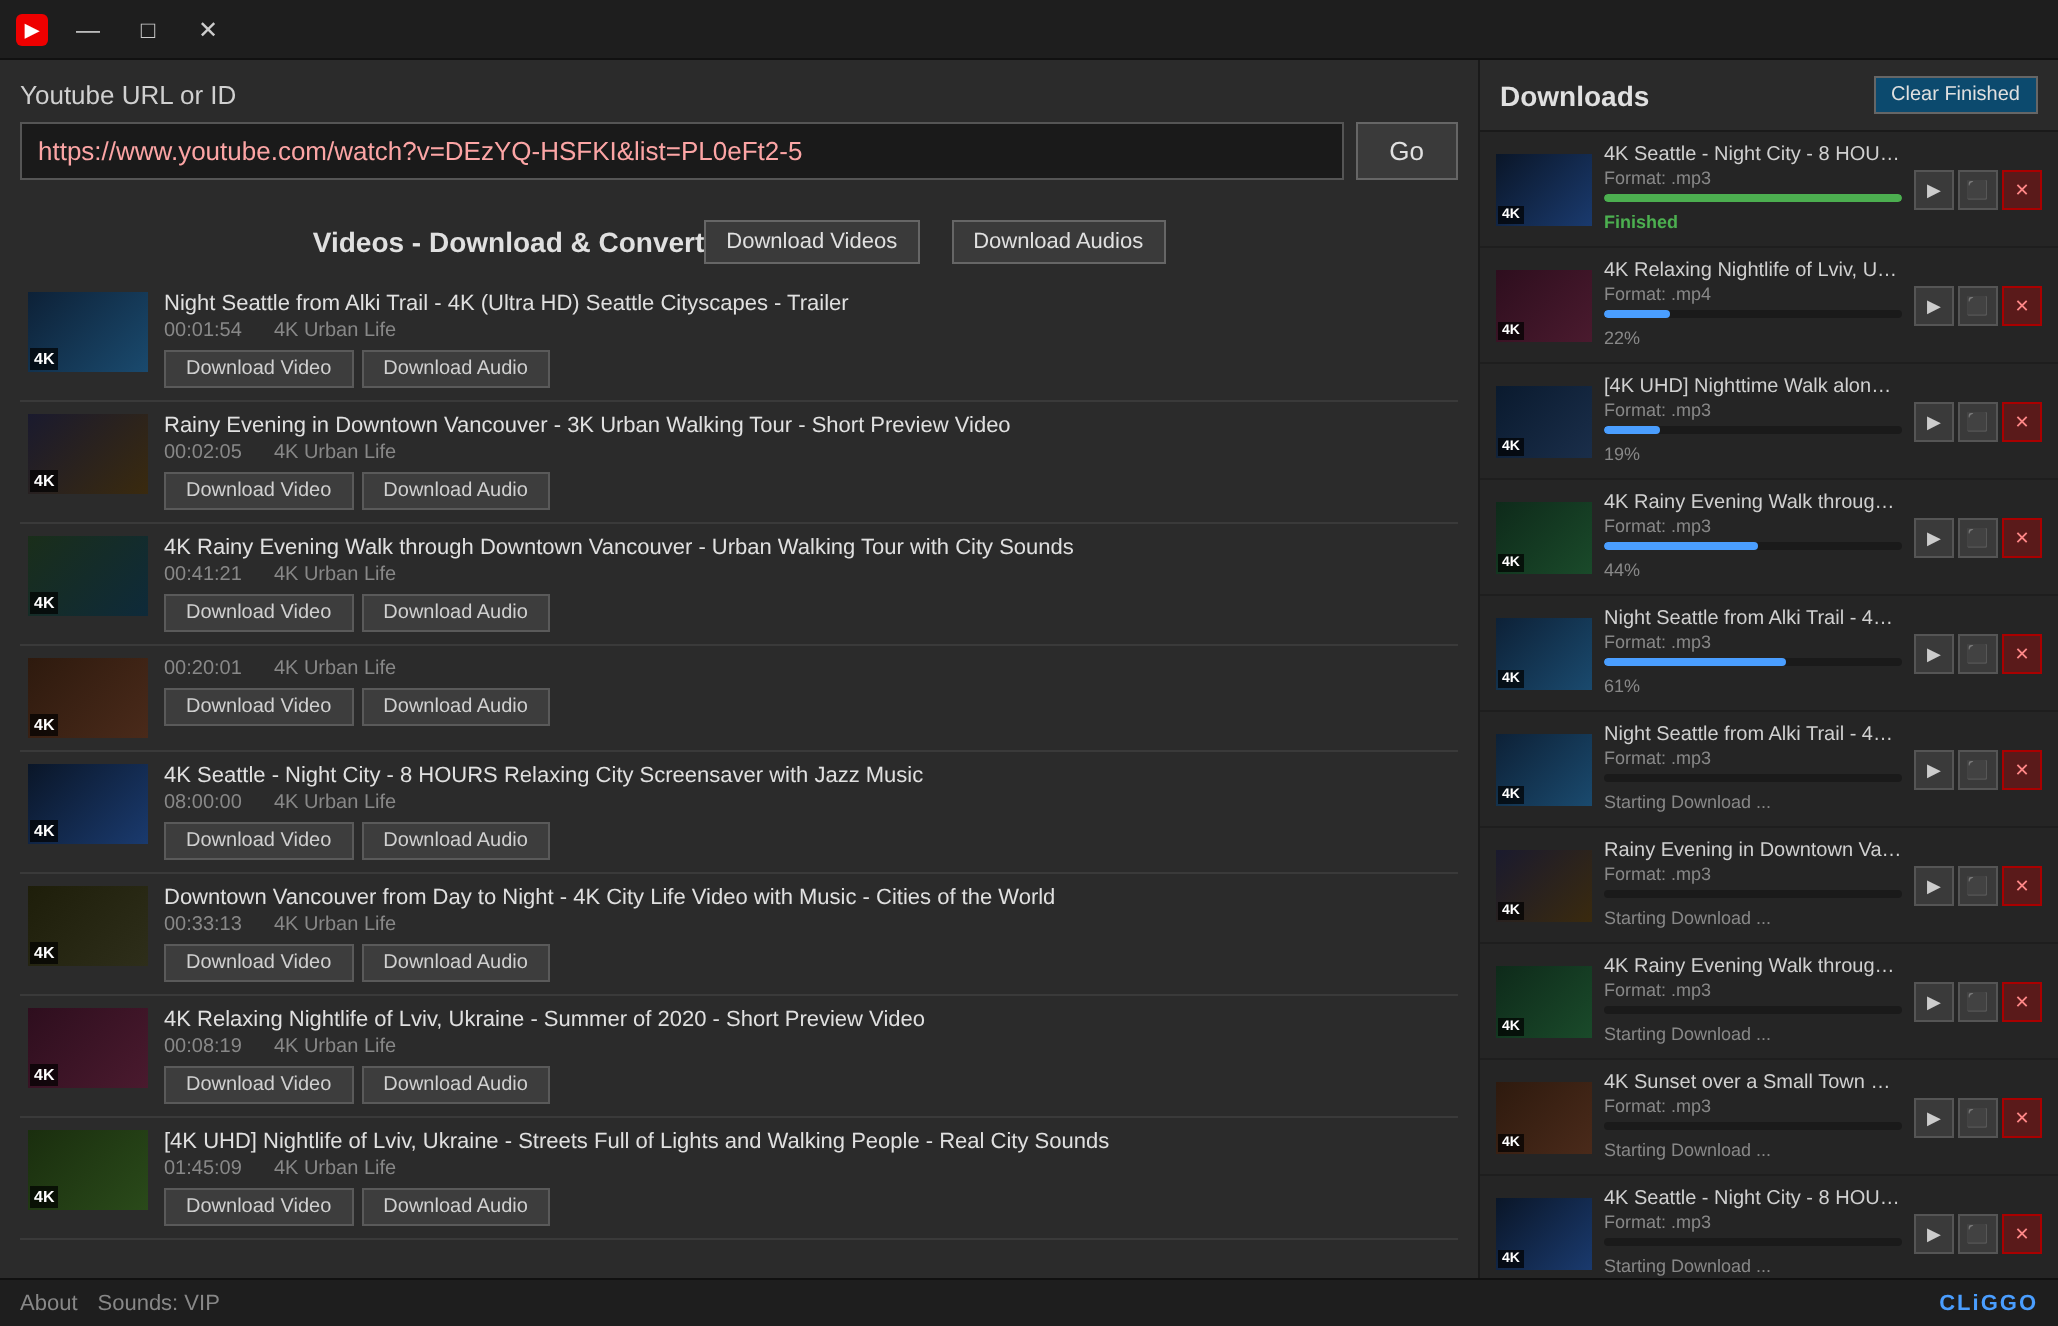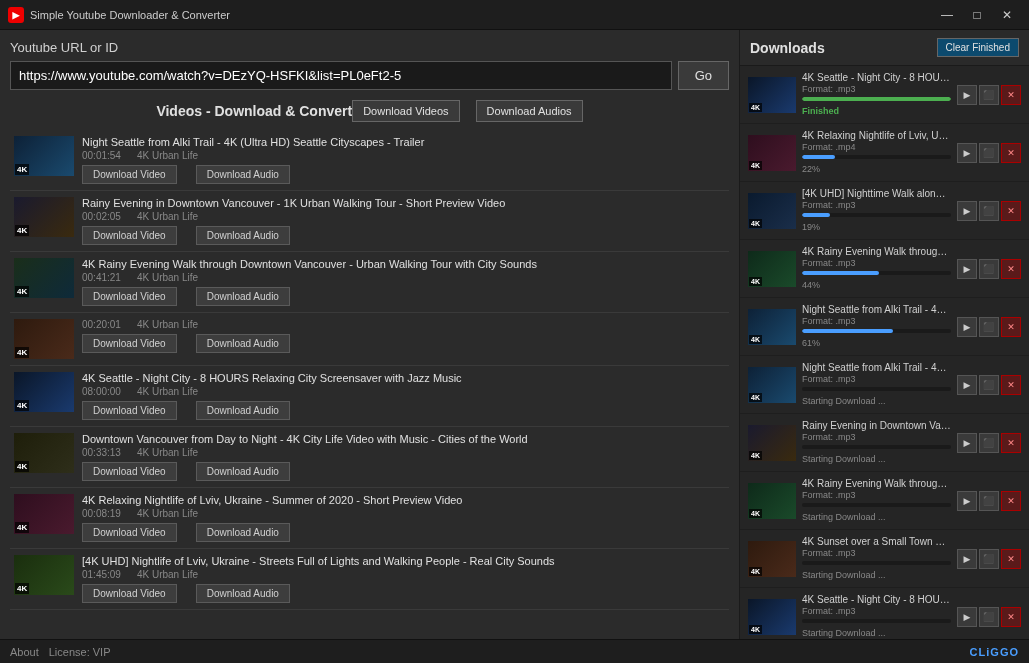--- a/index.html
+++ b/index.html
@@ -70,35 +70,35 @@
     
     #left-panel {
       flex: 1;
       display: flex;
       flex-direction: column;
       background: #2b2b2b;
       padding: 10px;
       overflow: hidden;
     }
 
-    #url-section { margin-bottom: 10px; }
+    #url-section { margin-bottom: 20px; }
     #url-label {
       font-size: 13px;
       color: #d0d0d0;
       margin-bottom: 6px;
     }
     #url-row {
       display: flex;
       gap: 6px;
     }
     #url-input {
       flex: 1;
       background: #1a1a1a;
       border: 1px solid #555;
-      color: #ffffff;
+      color: #fca5a5;
       padding: 4px 8px;
       font-size: 13px;
       font-family: inherit;
     }
     #go-btn {
       background: #3a3a3a;
       border: 1px solid #666;
       color: #e0e0e0;
       padding: 6px 16px;
       cursor: pointer;
@@ -180,21 +180,21 @@
     }
     .video-meta {
       display: flex;
       gap: 16px;
       font-size: 10px;
       color: #888;
       margin-bottom: 4px;
     }
     .video-buttons {
       display: flex;
-      gap: 19px;
+      gap: 4px;
     }
     .vid-btn {
       background: #3d3d3d;
       border: 1px solid #5a5a5a;
       color: #d0d0d0;
       padding: 3px 10px;
       cursor: pointer;
       font-size: 10px;
     }
 
@@ -356,21 +356,20 @@
       font-weight: bold;
     }
   </style>
 </head>
 <body>
 
 <div id="title-bar">
   <div class="app-icon">
     <span>▶</span>
   </div>
-  <span class="title-text">Simple Youtube Downloader &amp; Converter</span>
   <div class="win-controls">
     <button class="win-btn">—</button>
     <button class="win-btn">□</button>
     <button class="win-btn close">✕</button>
   </div>
 </div>
 
 <div id="main-content">
 
   <div id="left-panel">
@@ -406,21 +405,21 @@
         <button class="vid-btn">Download Video</button>
         <button class="vid-btn">Download Audio</button>
       </div>
     </div>
   </div>
         <div class="video-item">
     <div class="video-thumb" style="background: linear-gradient(135deg, #1a1a2e, #3a2a0e);">
       <span class="thumb-4k">4K</span>
     </div>
     <div class="video-info">
-      <div class="video-title-text">Rainy Evening in Downtown Vancouver - 1K Urban Walking Tour - Short Preview Video</div>
+      <div class="video-title-text">Rainy Evening in Downtown Vancouver - 3K Urban Walking Tour - Short Preview Video</div>
       <div class="video-meta">
         <span>00:02:05</span>
         <span>4K Urban Life</span>
       </div>
       <div class="video-buttons">
         <button class="vid-btn">Download Video</button>
         <button class="vid-btn">Download Audio</button>
       </div>
     </div>
   </div>
@@ -709,15 +708,15 @@
       <button class="dl-ctrl-btn red">✕</button>
     </div>
   </div>
       </div>
   </div>
 
 </div>
 
 <div id="bottom-bar">
   <a class="bottom-link">About</a>
-  <a class="bottom-link">License: VIP</a>
+  <a class="bottom-link">Sounds: VIP</a>
   <span class="bottom-brand">CLiGGO</span>
 </div>
 
 </body></html>

